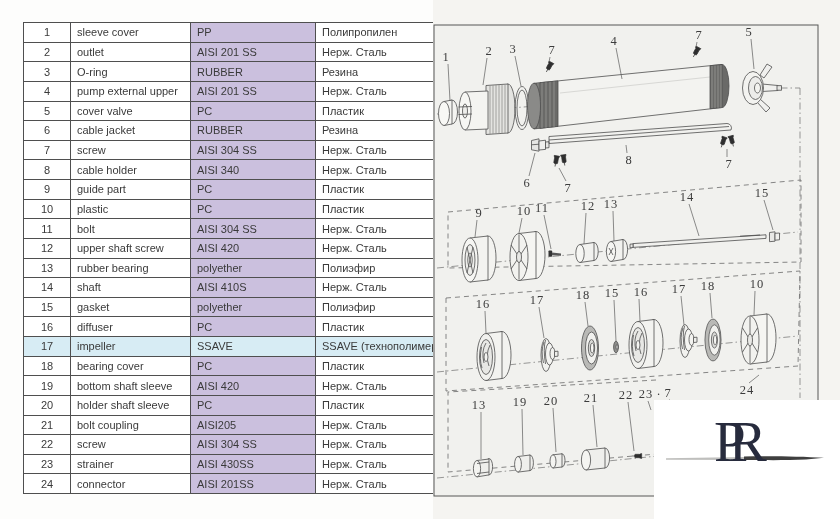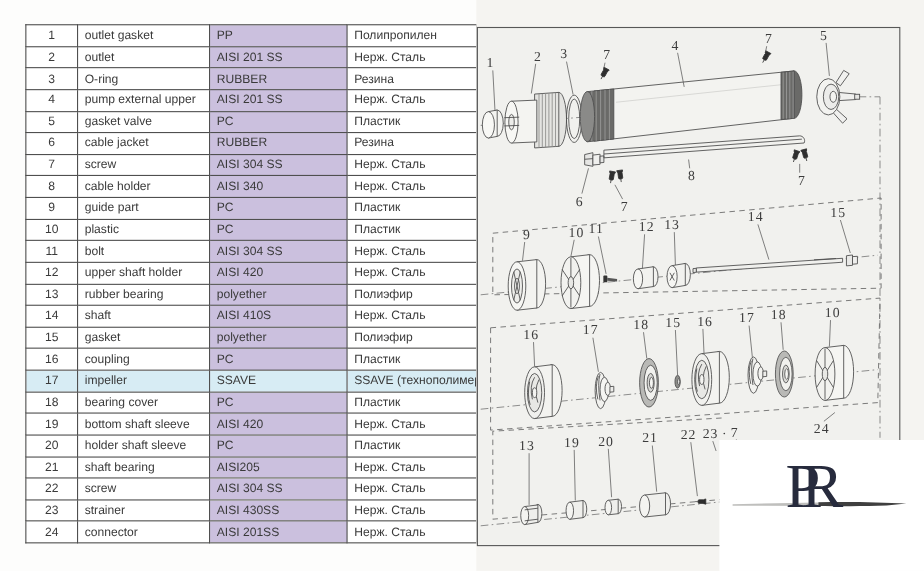--- a/index.html
+++ b/index.html
@@ -38,21 +38,21 @@
   <table class="parts">
     <colgroup>
       <col style="width:47px">
         <col style="width:120px">
         <col style="width:125px">
         <col style="width:118px">
     </colgroup>
     <tbody>
         <tr>
           <td class="c-num">1</td>
-          <td class="c-name">outlet gasket</td>
+          <td class="c-name">sleeve cover</td>
           <td class="c-code">PP</td>
           <td class="c-ru">Полипропилен</td>
         </tr>
         <tr>
           <td class="c-num">2</td>
           <td class="c-name">outlet</td>
           <td class="c-code">AISI 201 SS</td>
           <td class="c-ru">Нерж. Сталь</td>
         </tr>
         <tr>
@@ -62,21 +62,21 @@
           <td class="c-ru">Резина</td>
         </tr>
         <tr>
           <td class="c-num">4</td>
           <td class="c-name">pump external upper</td>
           <td class="c-code">AISI 201 SS</td>
           <td class="c-ru">Нерж. Сталь</td>
         </tr>
         <tr>
           <td class="c-num">5</td>
-          <td class="c-name">gasket valve</td>
+          <td class="c-name">cover valve</td>
           <td class="c-code">PC</td>
           <td class="c-ru">Пластик</td>
         </tr>
         <tr>
           <td class="c-num">6</td>
           <td class="c-name">cable jacket</td>
           <td class="c-code">RUBBER</td>
           <td class="c-ru">Резина</td>
         </tr>
         <tr>
@@ -104,21 +104,21 @@
           <td class="c-ru">Пластик</td>
         </tr>
         <tr>
           <td class="c-num">11</td>
           <td class="c-name">bolt</td>
           <td class="c-code">AISI 304 SS</td>
           <td class="c-ru">Нерж. Сталь</td>
         </tr>
         <tr>
           <td class="c-num">12</td>
-          <td class="c-name">upper shaft holder</td>
+          <td class="c-name">upper shaft screw</td>
           <td class="c-code">AISI 420</td>
           <td class="c-ru">Нерж. Сталь</td>
         </tr>
         <tr>
           <td class="c-num">13</td>
           <td class="c-name">rubber bearing</td>
           <td class="c-code">polyether</td>
           <td class="c-ru">Полиэфир</td>
         </tr>
         <tr>
@@ -128,21 +128,21 @@
           <td class="c-ru">Нерж. Сталь</td>
         </tr>
         <tr>
           <td class="c-num">15</td>
           <td class="c-name">gasket</td>
           <td class="c-code">polyether</td>
           <td class="c-ru">Полиэфир</td>
         </tr>
         <tr>
           <td class="c-num">16</td>
-          <td class="c-name">coupling</td>
+          <td class="c-name">diffuser</td>
           <td class="c-code">PC</td>
           <td class="c-ru">Пластик</td>
         </tr>
         <tr class="hl">
           <td class="c-num">17</td>
           <td class="c-name">impeller</td>
           <td class="c-code">SSAVE</td>
           <td class="c-ru">SSAVE (технополимер)</td>
         </tr>
         <tr>
@@ -158,21 +158,21 @@
           <td class="c-ru">Нерж. Сталь</td>
         </tr>
         <tr>
           <td class="c-num">20</td>
           <td class="c-name">holder shaft sleeve</td>
           <td class="c-code">PC</td>
           <td class="c-ru">Пластик</td>
         </tr>
         <tr>
           <td class="c-num">21</td>
-          <td class="c-name">shaft bearing</td>
+          <td class="c-name">bolt coupling</td>
           <td class="c-code">AISI205</td>
           <td class="c-ru">Нерж. Сталь</td>
         </tr>
         <tr>
           <td class="c-num">22</td>
           <td class="c-name">screw</td>
           <td class="c-code">AISI 304 SS</td>
           <td class="c-ru">Нерж. Сталь</td>
         </tr>
         <tr>

